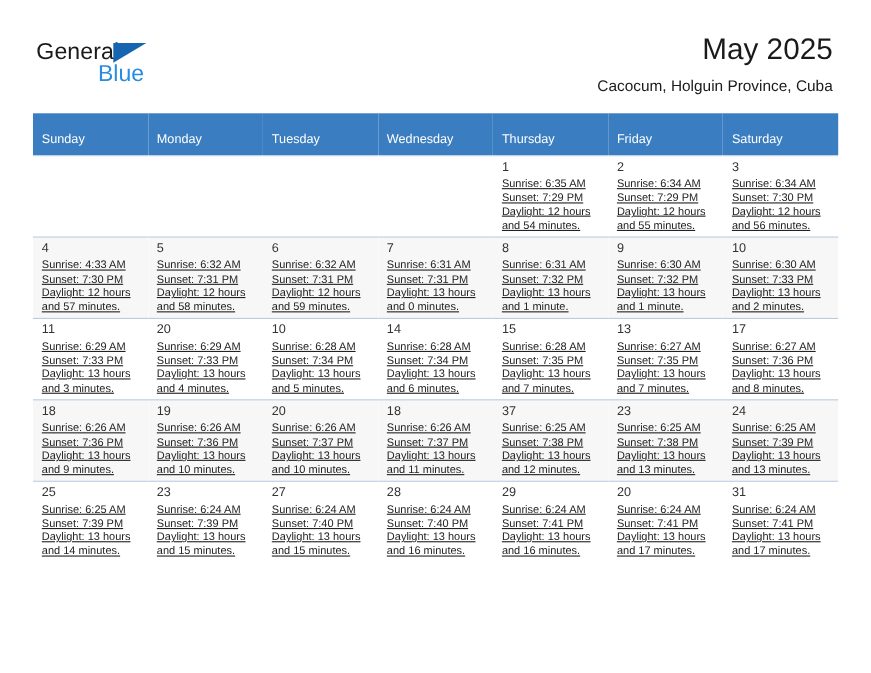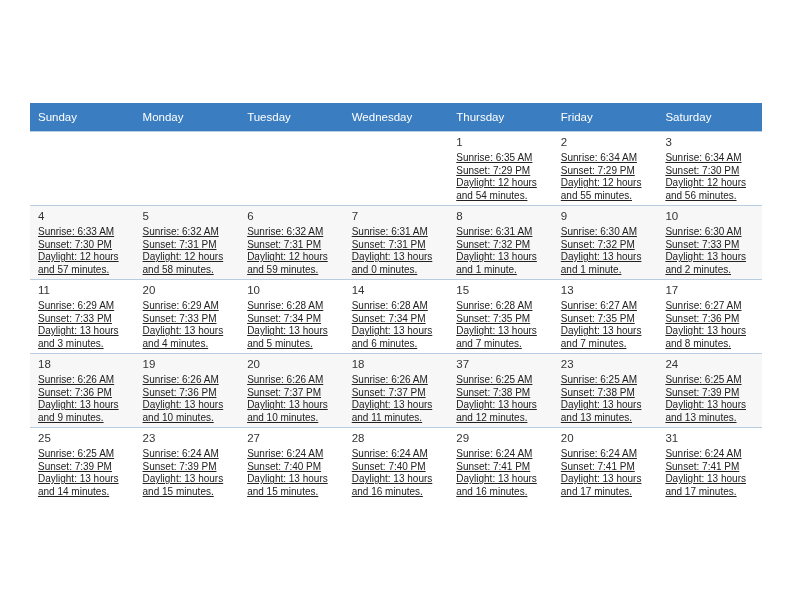--- a/index.html
+++ b/index.html
@@ -90,21 +90,21 @@
     width: 732px;
     border-collapse: collapse;
     table-layout: fixed;
   }
   .calendar th {
     background: #3a7dc0;
     color: #ffffff;
     font-size: 11.5px;
     font-weight: normal;
     text-align: left;
-    padding: 5px 0 5px 8px;
+    padding: 15px 0 5px 8px;
     height: 18px;
     border: none;
   }
   .calendar td {
     vertical-align: top;
     height: 74px;
     padding: 0;
     border: none;
     position: relative;
   }
@@ -136,20 +136,34 @@
     line-height: 12.6px;
     white-space: pre-line;
     text-decoration: underline;
   }
 </style>
 </head>
 <body>
 
 <div class="page">
 
+  <div class="header">
+
+    <div class="brand">
+      <span class="brand-general">General</span>
+      <span class="brand-tri"></span>
+      <span class="brand-blue">Blue</span>
+    </div>
+
+    <div class="title-block">
+      <div class="cal-title">May 2025</div>
+      <div class="cal-subtitle">Cacocum, Holguin Province, Cuba</div>
+    </div>
+
+  </div>
 
   <table class="calendar">
     <thead>
       <tr>
         <th>Sunday</th>
         <th>Monday</th>
         <th>Tuesday</th>
         <th>Wednesday</th>
         <th>Thursday</th>
         <th>Friday</th>
@@ -195,21 +209,21 @@
 Sunset: 7:30 PM
 Daylight: 12 hours
 and 56 minutes.</div>
             </div>
           </td>
         </tr>
         <tr class="row-even">
           <td>
             <div class="daycell">
               <div class="daynum">4</div>
-              <div class="dayinfo">Sunrise: 6:33 AM
+              <div class="dayinfo">Sunrise: 4:33 AM
 Sunset: 7:30 PM
 Daylight: 12 hours
 and 57 minutes.</div>
             </div>
           </td>
           <td>
             <div class="daycell">
               <div class="daynum">5</div>
               <div class="dayinfo">Sunrise: 6:32 AM
 Sunset: 7:31 PM

